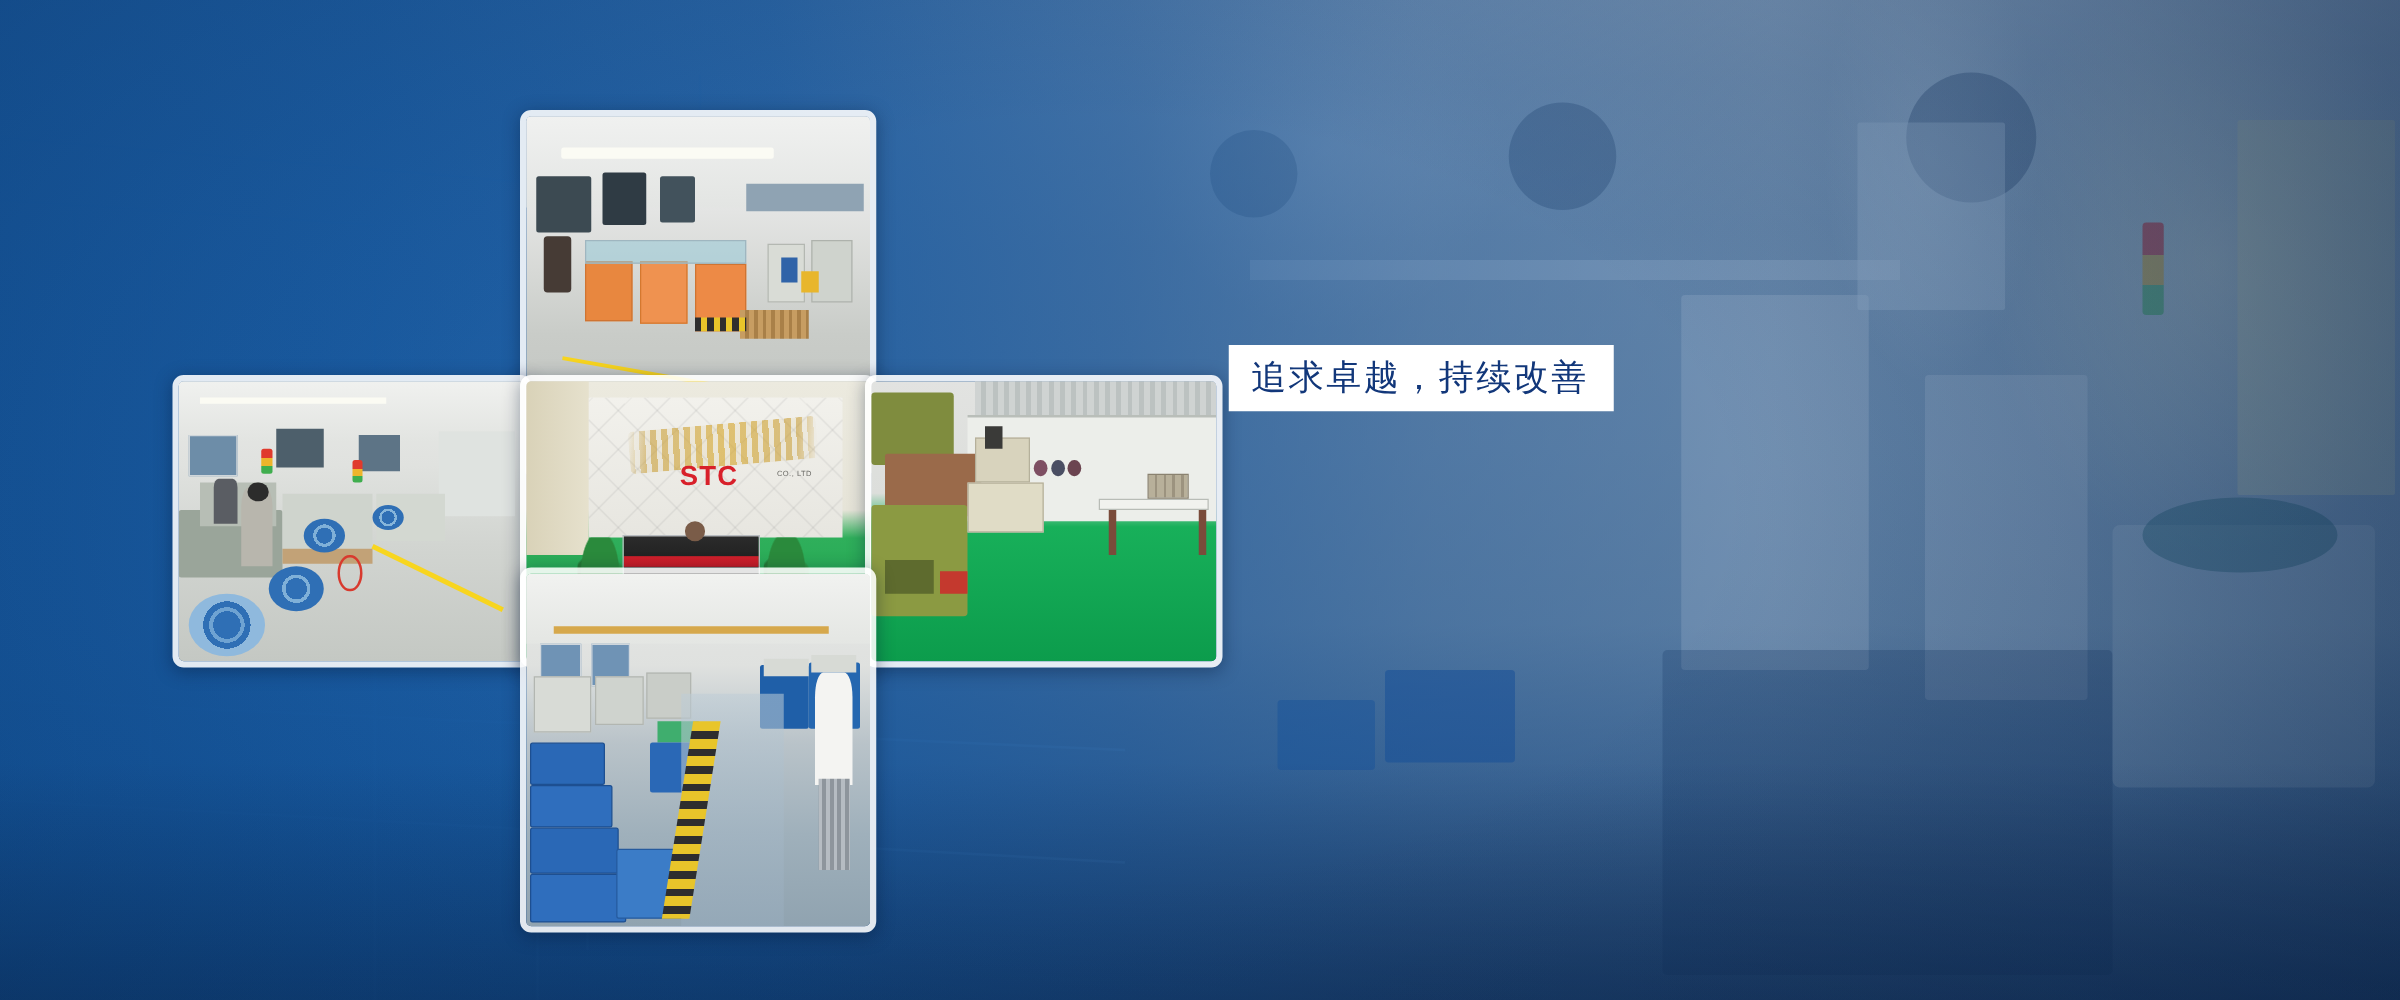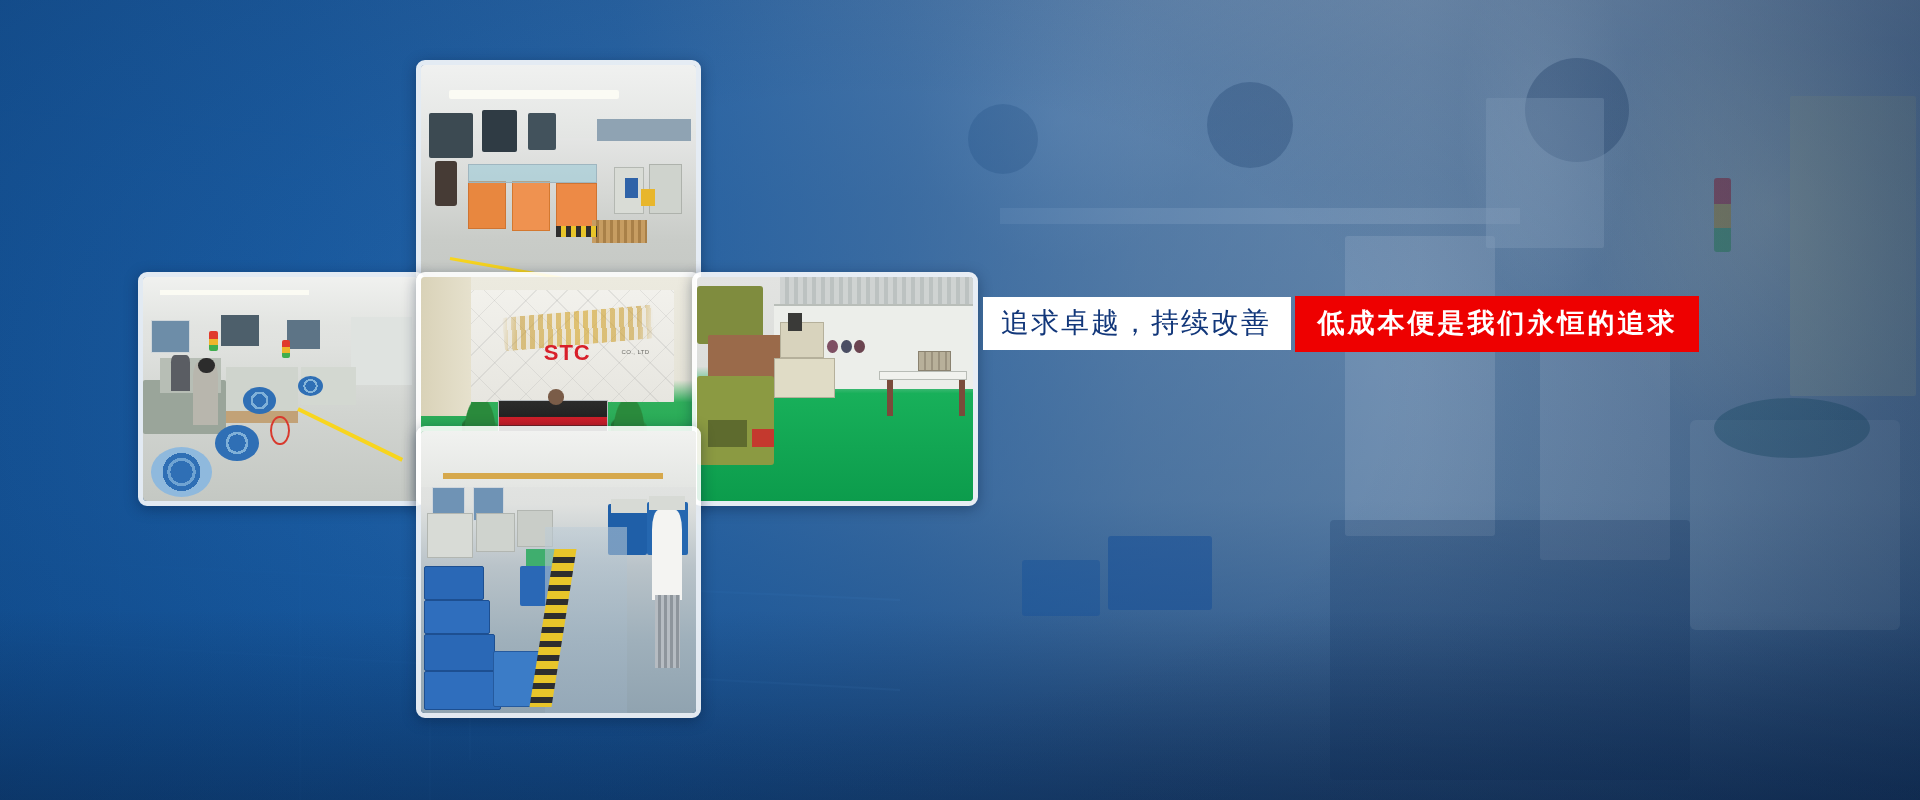--- a/index.html
+++ b/index.html
@@ -45,21 +45,21 @@
   }
   .bg-vignette{ position:absolute; inset:0;
     background:
       radial-gradient(ellipse 1250px 760px at 880px 400px, rgba(0,0,0,0) 40%, rgba(6,28,60,.30) 100%),
       linear-gradient(0deg, rgba(8,32,66,.42) 0px, rgba(8,32,66,0) 190px);
   }
   
   .bg-lines{ position:absolute; left:0; top:0; width:900px; height:800px; opacity:.30; }
 
   
-  .collage{ position:absolute; left:138px; top:60px; width:840px; height:658px; }
+  .collage{ position:absolute; left:138px; top:88px; width:840px; height:658px; }
   .ph{ position:absolute; border:5px solid rgba(255,255,255,.88); border-radius:9px;
        overflow:hidden; box-shadow:0 3px 14px rgba(4,22,50,.38); }
   .ph .img{ position:absolute; inset:0; }
 
   
   .floorLine{ position:absolute; background:rgba(255,214,0,.85); }
   .blk{ position:absolute; }
 
   
   .p-top{ left:278px; top:0; width:285px; height:292px; }
@@ -305,16 +305,15 @@
         <div class="blk" style="left:36%;top:48%;width:14%;height:14%;background:#2a68b6;border-radius:2px;"></div>
 
         <div class="blk" style="left:45%;top:34%;width:30%;height:66%;background:linear-gradient(180deg,rgba(190,205,215,.55),rgba(150,170,186,.75));"></div>
         <div class="floorLine" style="left:44%;top:42%;width:8%;height:56%;background:repeating-linear-gradient(180deg,#e8c52a 0 8px,#2e2e2e 8px 14px);transform:skewX(-9deg);"></div>
       </div>
     </div>
   </div>
 
   <div class="copy">
     <div class="tagline">追求卓越，持续改善</div>
-    <div class="subline">低成本便是我们永恒的追求</div>
   </div>
 
 </div>
 
 </body></html>

